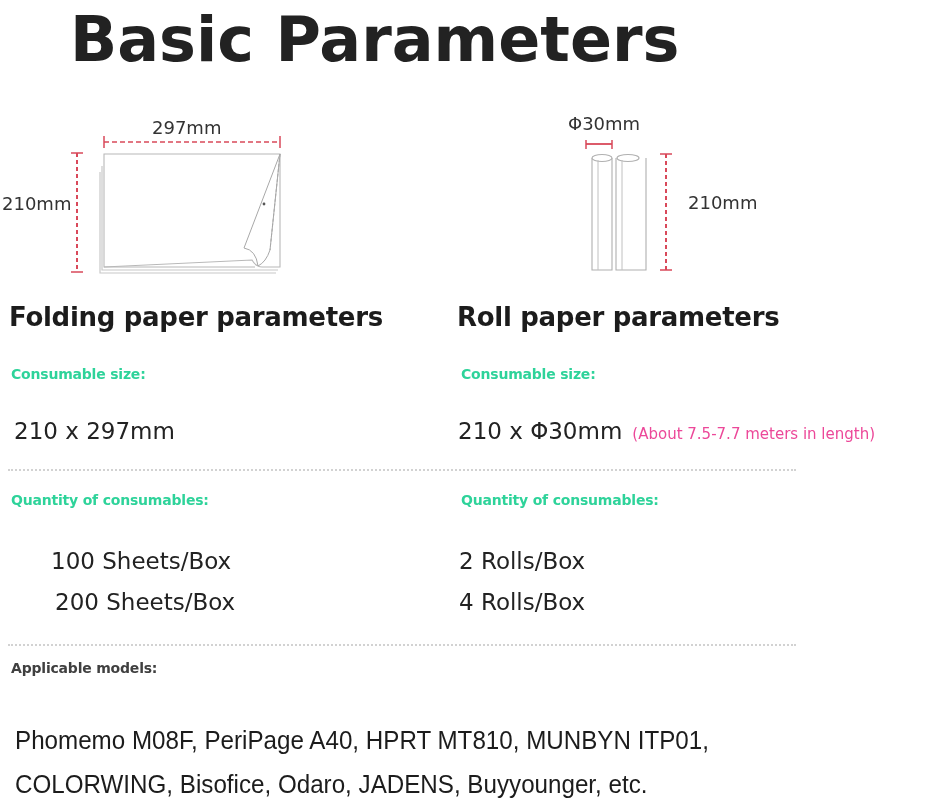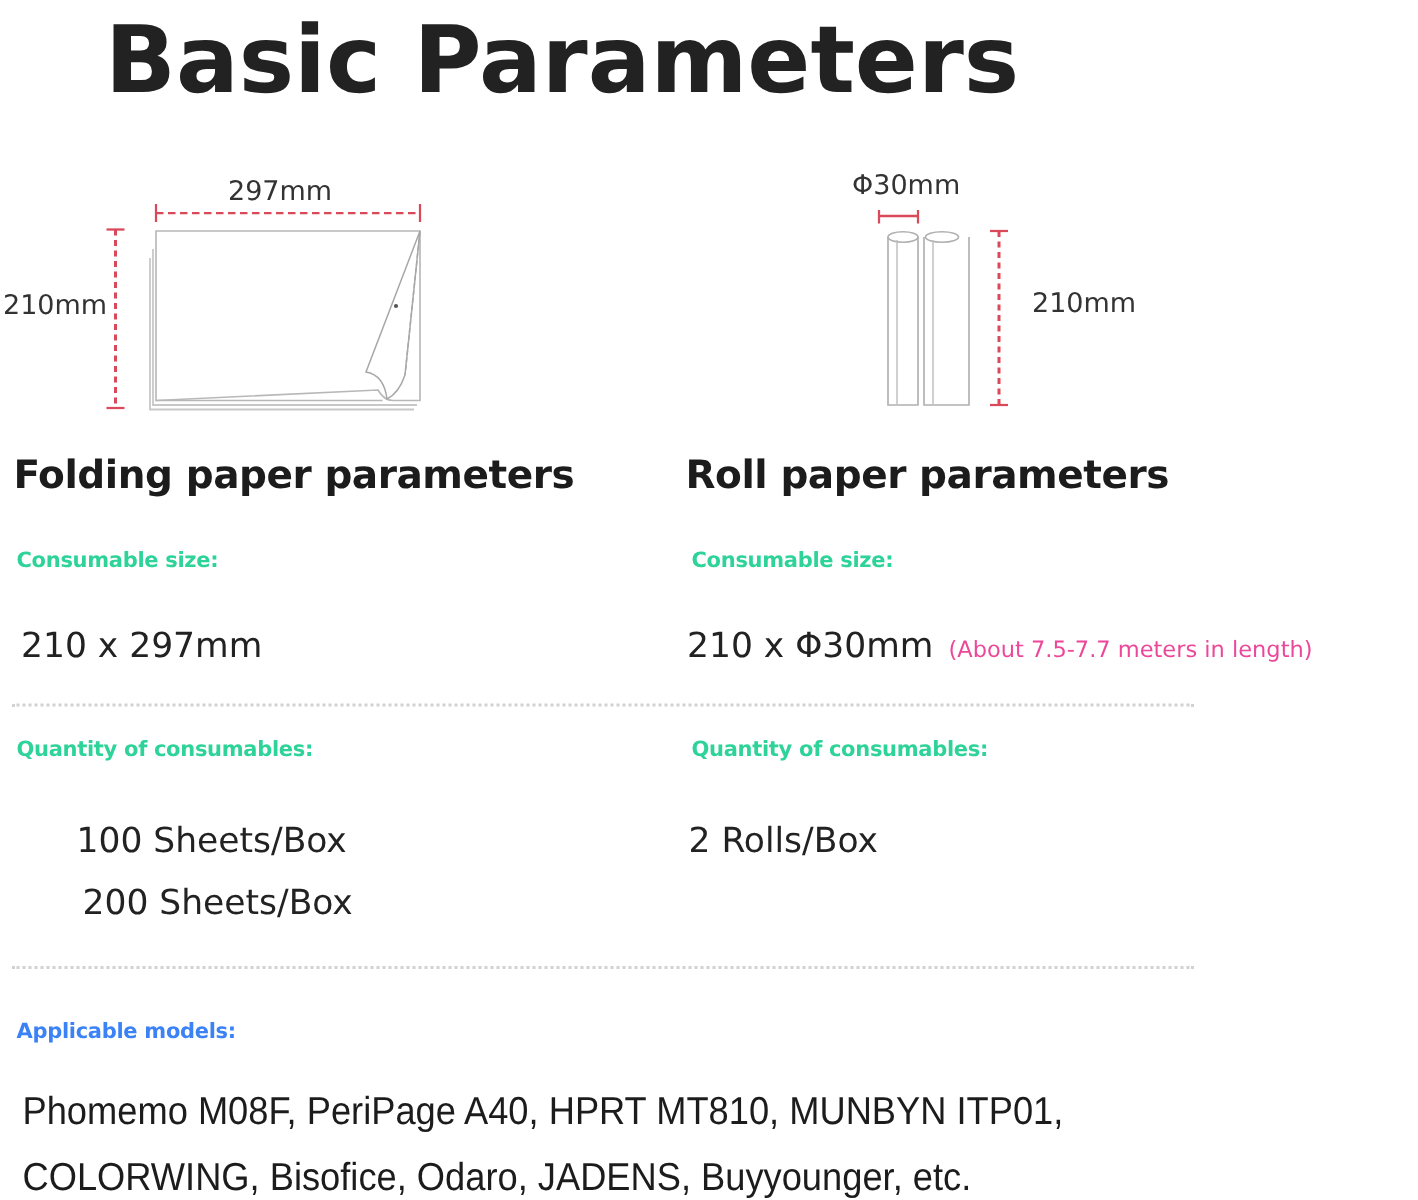--- a/index.html
+++ b/index.html
@@ -118,22 +118,23 @@
   </div>
 
   <div class="divider" style="top:469px;"></div>
 
   <div class="label" style="left:11px; top:492px; color:#2ed39a;">Quantity of consumables:</div>
   <div class="label" style="left:461px; top:492px; color:#2ed39a;">Quantity of consumables:</div>
 
   <div class="value" style="left:15px; top:548px;margin-left:36px;">100 Sheets/Box</div>
   <div class="value" style="left:15px; top:589px;margin-left:40px;">200 Sheets/Box</div>
   <div class="value" style="left:459px; top:548px;">2 Rolls/Box</div>
+  <div class="value" style="left:459px; top:589px;">4 Rolls/Box</div>
 
   <div class="divider" style="top:644px;"></div>
 
-  <div class="label" style="left:11px; top:680px; color:#3b82f6; font-weight:bold;">Applicable models:</div>
+  <div class="label" style="left:11px; top:660px; color:#404040; font-weight:bold;">Applicable models:</div>
   <div class="models" style="top:718px;">
     <div>Phomemo M08F, PeriPage A40, HPRT MT810, MUNBYN ITP01,</div>
     <div>COLORWING,  Bisofice, Odaro, JADENS, Buyyounger, etc.</div>
   </div>
 
 </div>
 
 </body></html>

